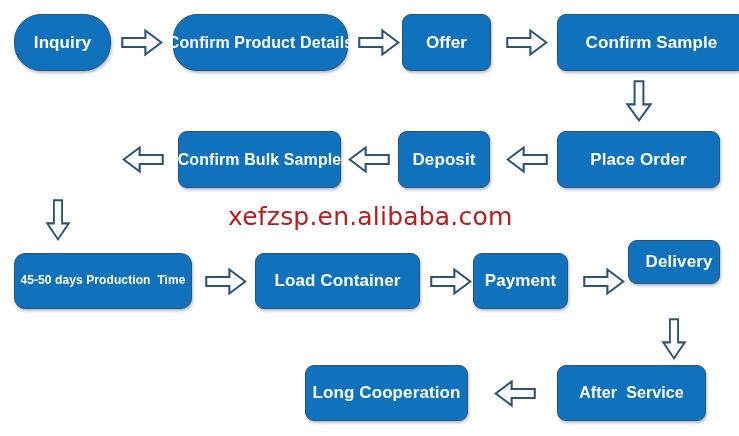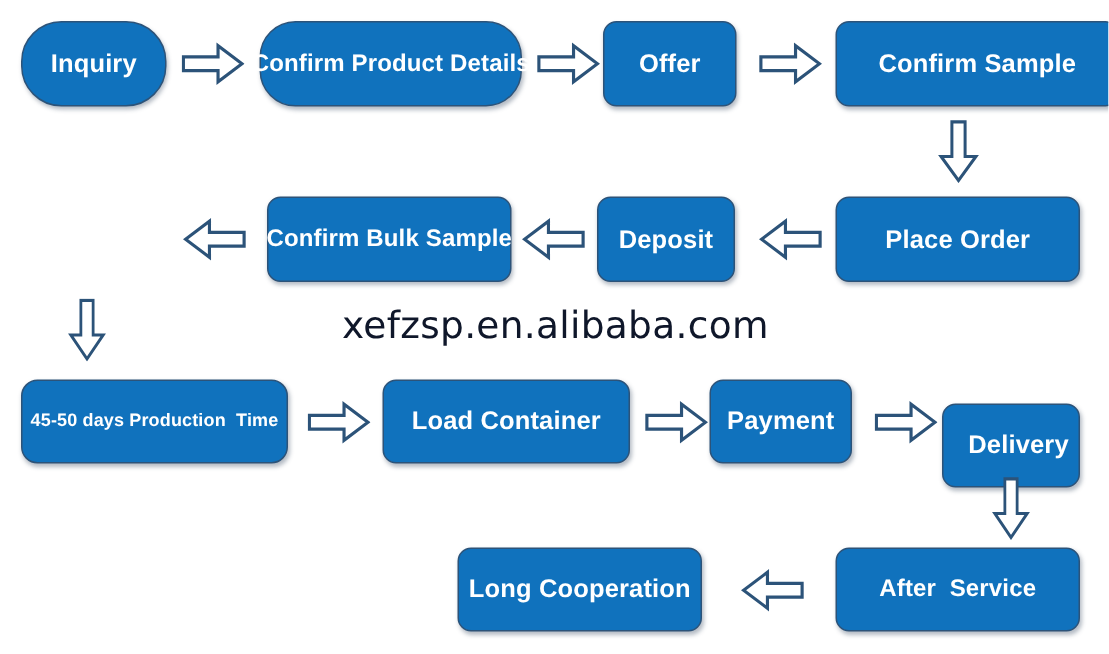--- a/index.html
+++ b/index.html
@@ -52,21 +52,21 @@
   .arrow svg path {
     fill: #ffffff;
     stroke: #2C5379;
     stroke-width: 5;
     stroke-linejoin: miter;
   }
 
   
   #watermark {
     position: absolute;
-    color: #0f172a;
+    color: #b91c1c;
     font-size: 25px;
     font-family: "DejaVu Sans", sans-serif;
     font-weight: normal;
     white-space: nowrap;
     letter-spacing: .2px;
     user-select: none;
   }
 </style>
 </head>
 <body>
@@ -155,29 +155,29 @@
   </div>
 
   <div class="node fs17" style="left:473px; top:253px; width:95px;  height:56px;">Payment</div>
 
   <div class="arrow" style="left:583px; top:267px; width:42px; height:29px;">
     <svg viewBox="0 0 100 70" preserveAspectRatio="none">
       <path d="M3,24 L58,24 L58,6 L96,35 L58,64 L58,46 L3,46 Z"></path>
     </svg>
   </div>
 
-  <div class="node fs17" style="left:628px; top:269px; width:92px;  height:56px;padding-left:14px;">Delivery</div>
+  <div class="node fs17" style="left:628px; top:240px; width:92px;  height:44px;padding-left:14px;">Delivery</div>
 
   <div class="arrow" style="left:661px; top:318px; width:26px; height:42px;">
     <svg viewBox="0 0 70 100" preserveAspectRatio="none">
       <path d="M24,3 L46,3 L46,58 L64,58 L35,96 L6,58 L24,58 Z"></path>
     </svg>
   </div>
 
-  <div class="node fs16" style="left:557px; top:365px; width:163px; height:56px;">After  Service</div>
+  <div class="node fs16" style="left:557px; top:365px; width:149px; height:56px;">After  Service</div>
 
   <div class="arrow" style="left:494px; top:379px; width:42px; height:29px;">
     <svg viewBox="0 0 100 70" preserveAspectRatio="none">
       <path d="M97,24 L42,24 L42,6 L4,35 L42,64 L42,46 L97,46 Z"></path>
     </svg>
   </div>
 
   <div class="node fs17" style="left:305px; top:365px; width:163px; height:56px;">Long Cooperation</div>
 
 </div>

